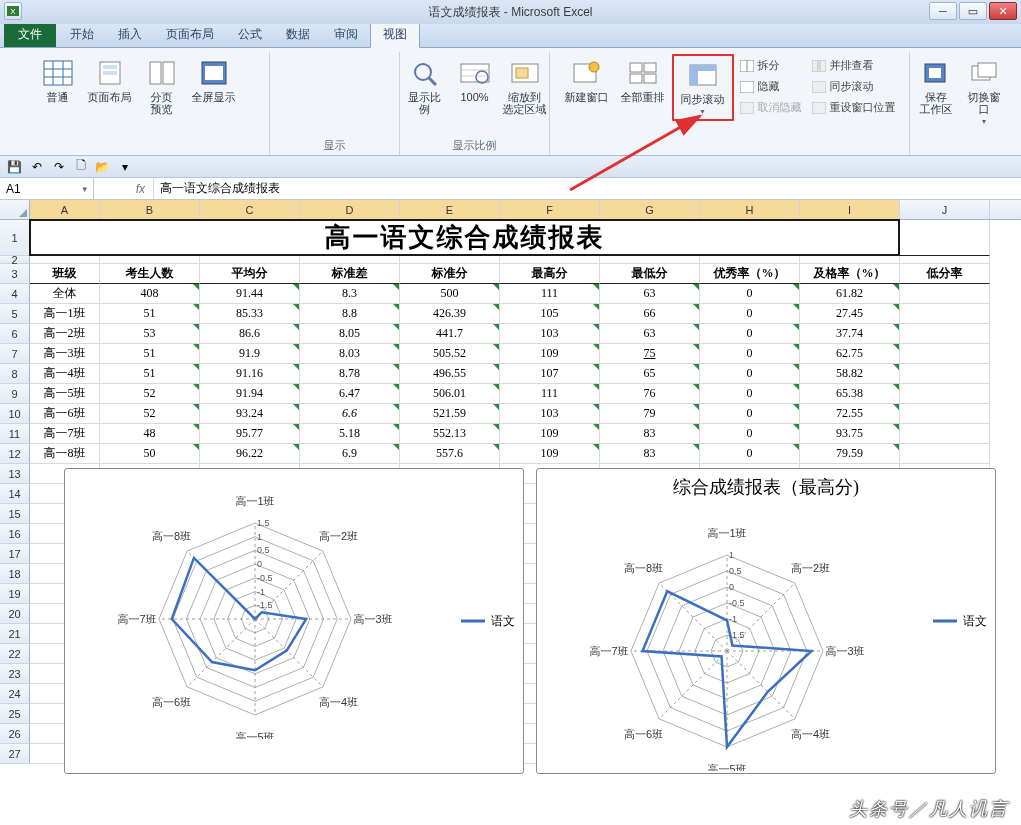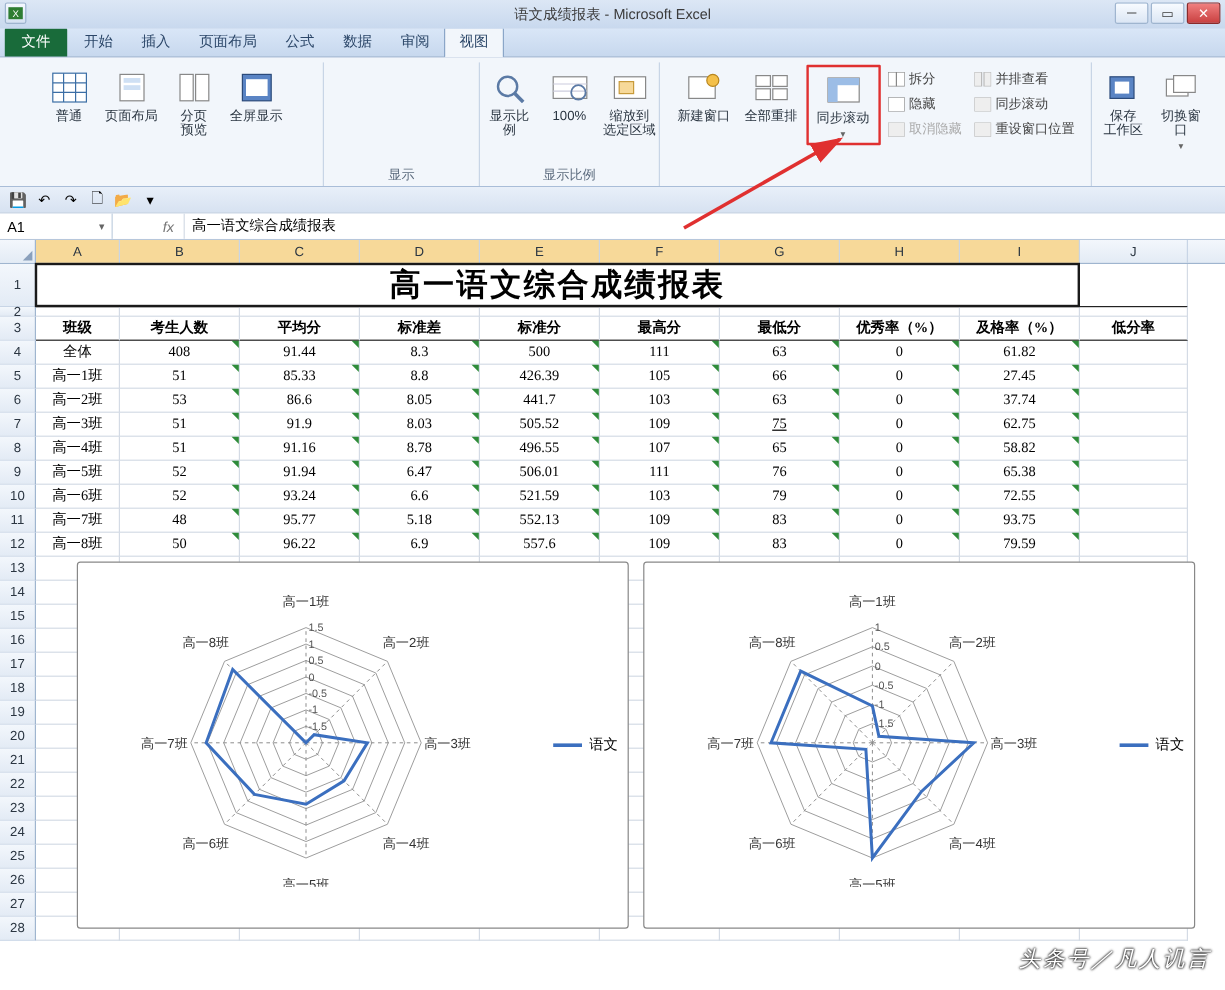--- a/index.html
+++ b/index.html
@@ -70,21 +70,21 @@
   
   .chartbox { position:absolute; border:1px solid #888; background:#fff; border-radius:3px; }
   .chartbox .ct { text-align:center; font-family:"SimSun"; font-size:18px; padding:6px 0 2px 0; }
   .legend-box { position:absolute; right:8px; top:50%; transform:translateY(-50%); display:flex; align-items:center; gap:6px; font-size:12px; }
   .legend-line { width:24px; height:3px; background:#3b6fbf; }
 
   
   .arrow { position:absolute; pointer-events:none; }
 
   
-  .watermark { position:absolute; right:12px; bottom:14px; color:#fff; font-size:18px; font-style:italic; text-shadow:0 0 2px #000,0 0 2px #000; font-family:"KaiTi","SimSun"; letter-spacing:2px;}
+  .watermark { position:absolute; right:12px; bottom:4px; color:#fff; font-size:18px; font-style:italic; text-shadow:0 0 2px #000,0 0 2px #000; font-family:"KaiTi","SimSun"; letter-spacing:2px;}
 </style>
 </head>
 <body>
 
 <div class="titlebar">
   <div class="qat">
     <div class="q">
         <svg width="14" height="14">
           <rect x="1" y="2" width="12" height="10" fill="#2e7d32"></rect>
           <text x="7" y="10" text-anchor="middle" fill="#fff" font-size="8">X</text>
@@ -447,21 +447,21 @@
         <div class="cell" style="width: 100px;">76<div class="tick"></div></div>
         <div class="cell" style="width: 100px;">0<div class="tick"></div></div>
         <div class="cell" style="width: 100px;">65.38<div class="tick"></div></div>
         <div class="cell" style="width: 90px;"></div>
       </div>
       <div class="row">
         <div class="row-h">10</div>
         <div class="cell" style="width: 70px;">高一6班</div>
         <div class="cell" style="width: 100px;">52<div class="tick"></div></div>
         <div class="cell" style="width: 100px;">93.24<div class="tick"></div></div>
-        <div class="cell" style="width: 100px;">6.6<div class="tick"></div></div>
+        <div class="cell" style="width: 100px; font-style: italic;">6.6<div class="tick"></div></div>
         <div class="cell" style="width: 100px;">521.59<div class="tick"></div></div>
         <div class="cell" style="width: 100px;">103<div class="tick"></div></div>
         <div class="cell" style="width: 100px;">79<div class="tick"></div></div>
         <div class="cell" style="width: 100px;">0<div class="tick"></div></div>
         <div class="cell" style="width: 100px;">72.55<div class="tick"></div></div>
         <div class="cell" style="width: 90px;"></div>
       </div>
       <div class="row">
         <div class="row-h">11</div>
         <div class="cell" style="width: 70px;">高一7班</div>
@@ -665,33 +665,20 @@
         <div class="cell" style="width: 100px;"></div>
         <div class="cell" style="width: 100px;"></div>
         <div class="cell" style="width: 100px;"></div>
         <div class="cell" style="width: 100px;"></div>
         <div class="cell" style="width: 100px;"></div>
         <div class="cell" style="width: 100px;"></div>
         <div class="cell" style="width: 90px;"></div>
       </div>
       <div class="row">
         <div class="row-h">27</div>
-        <div class="cell" style="width: 70px;"></div>
-        <div class="cell" style="width: 100px;"></div>
-        <div class="cell" style="width: 100px;"></div>
-        <div class="cell" style="width: 100px;"></div>
-        <div class="cell" style="width: 100px;"></div>
-        <div class="cell" style="width: 100px;"></div>
-        <div class="cell" style="width: 100px;"></div>
-        <div class="cell" style="width: 100px;"></div>
-        <div class="cell" style="width: 100px;"></div>
-        <div class="cell" style="width: 90px;"></div>
-      </div>
-      <div class="row">
-        <div class="row-h">28</div>
         <div class="cell" style="width: 70px;"></div>
         <div class="cell" style="width: 100px;"></div>
         <div class="cell" style="width: 100px;"></div>
         <div class="cell" style="width: 100px;"></div>
         <div class="cell" style="width: 100px;"></div>
         <div class="cell" style="width: 100px;"></div>
         <div class="cell" style="width: 100px;"></div>
         <div class="cell" style="width: 100px;"></div>
         <div class="cell" style="width: 100px;"></div>
         <div class="cell" style="width: 90px;"></div>
@@ -733,20 +720,21 @@
         <text x="192" y="125.57142857142857" font-size="9" fill="#555">-1</text>
         <text x="192" y="139.28571428571428" font-size="9" fill="#555">-1.5</text>
         <path d="M190,150L196.78822509939084,143.21177490060913L241.2,150L221.67838379715732,181.67838379715732L190,201.2L147.0079077038579,192.9920922961421L106.8,150.00000000000003L128.90597410548227,88.9059741054823Z" fill="none" stroke="#3b6fbf" stroke-width="2.5"></path>
       </svg>
     <div class="legend-box">
       <div class="legend-line"></div>
       <span>语文</span>
     </div>
   </div>
   <div class="chartbox" id="chart2" style="left: 536px; width: 460px; height: 306px; top: 268px;">
+    <div class="ct">综合成绩报表（最高分)</div>
     <svg class="radar" width="460" height="270">
         <path d="M190,134L201.31370849898477,138.68629150101523L206,150L201.31370849898477,161.31370849898477L190,166L178.68629150101523,161.31370849898477L174,150L178.68629150101523,138.68629150101523Z" fill="none" stroke="#999" stroke-width="0.8"></path>
         <path d="M190,118L212.62741699796953,127.37258300203048L222,150L212.62741699796953,172.62741699796953L190,182L167.37258300203047,172.62741699796953L158,150L167.37258300203047,127.37258300203048Z" fill="none" stroke="#999" stroke-width="0.8"></path>
         <path d="M190,102L223.94112549695427,116.05887450304571L238,150L223.94112549695427,183.94112549695427L190,198L156.05887450304573,183.94112549695427L142,150L156.05887450304573,116.05887450304573Z" fill="none" stroke="#999" stroke-width="0.8"></path>
         <path d="M190,86L235.25483399593904,104.74516600406096L254,150L235.25483399593904,195.25483399593904L190,214L144.74516600406096,195.25483399593907L126,150L144.74516600406093,104.74516600406096Z" fill="none" stroke="#999" stroke-width="0.8"></path>
         <path d="M190,70L246.5685424949238,93.4314575050762L270,150L246.5685424949238,206.5685424949238L190,230L133.4314575050762,206.5685424949238L110,150.00000000000003L133.4314575050762,93.43145750507621Z" fill="none" stroke="#999" stroke-width="0.8"></path>
         <path d="M190,54L257.88225099390854,82.11774900609143L286,150L257.88225099390854,217.88225099390854L190,246L122.11774900609144,217.88225099390857L94,150.00000000000003L122.11774900609143,82.11774900609146Z" fill="none" stroke="#999" stroke-width="0.8"></path>
         <line x1="190" y1="150" x2="190" y2="54" stroke="#888" stroke-width="0.8" stroke-dasharray="3 3"></line>
         <text x="190" y="36" text-anchor="middle" font-size="11" fill="#333">高一1班</text>
         <line x1="190" y1="150" x2="257.88225099390854" y2="82.11774900609143" stroke="#888" stroke-width="0.8" stroke-dasharray="3 3"></line>

